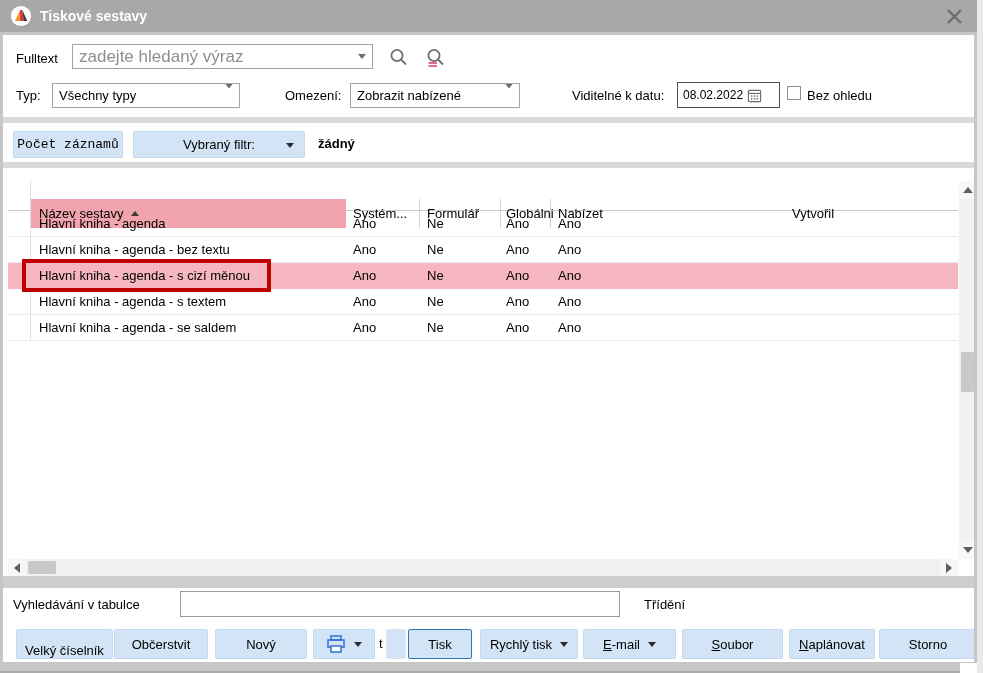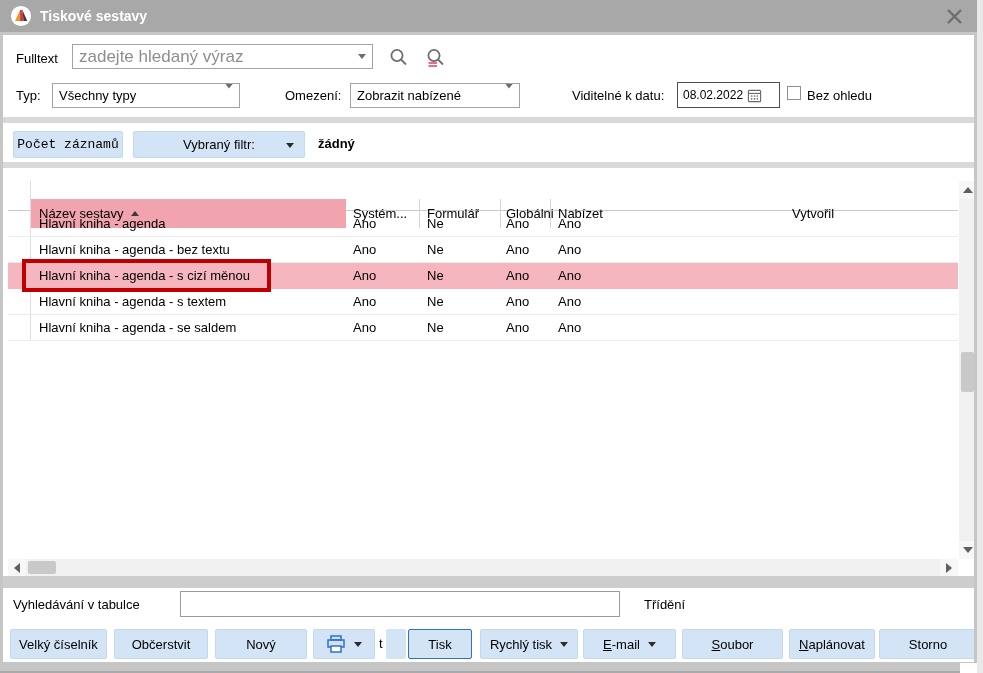--- a/index.html
+++ b/index.html
@@ -244,21 +244,21 @@
             <span class="tri-right"></span>
           </div>
     </div>
 
     <div class="grayband"></div>
 
     <span class="lbl" style="left:10px; top:561px;">Vyhledávání v tabulce</span>
     <input class="txt-input" style="left: 177px; top: 556px; width: 440px; height: 26px; border-color: rgb(154, 154, 154);" value="">
     <span class="lbl" style="left:641px; top:561px;">Třídění</span>
 
-    <div class="btn-blue" style="left:7px; top:594px; width:97px; height:30px;">
+    <div class="btn-blue" style="left:13px; top:594px; width:97px; height:30px;align-items:flex-end;">
       <span>Velký číselník</span>
     </div>
     <div class="btn-blue" style="left:111px; top:594px; width:94px; height:30px;">
       <span>Občerstvit</span>
     </div>
     <div class="btn-blue" style="left:212px; top:594px; width:92px; height:30px;">
       <span>Nový</span>
     </div>
     <div class="btn-blue" style="left:310px; top:594px; width:62px; height:30px;">
       <span style="display:flex;">

